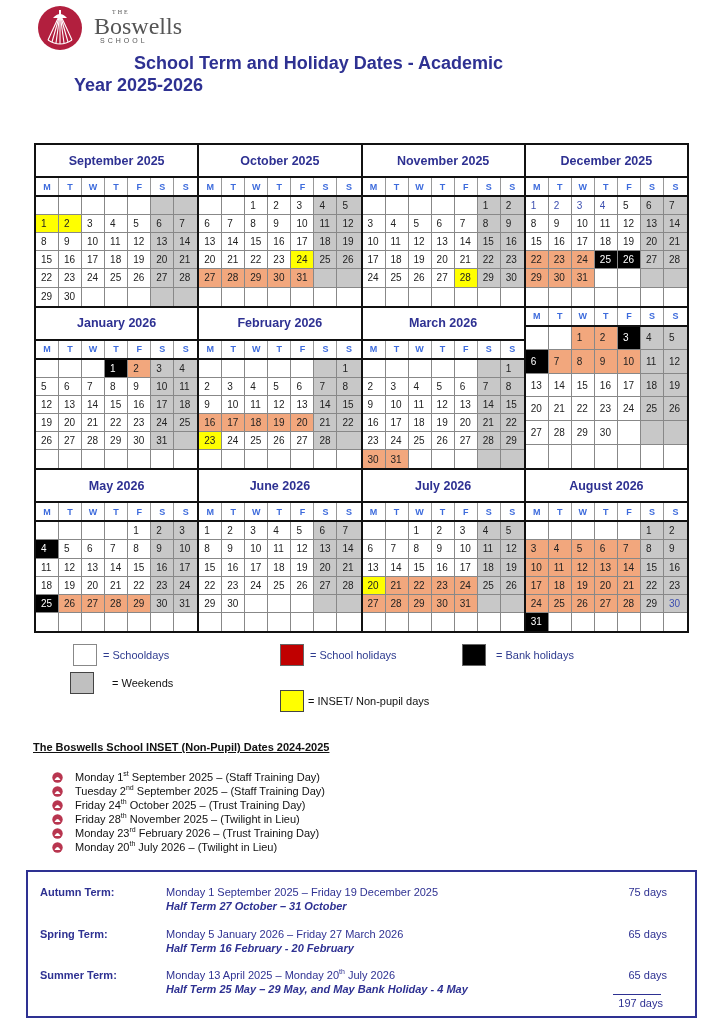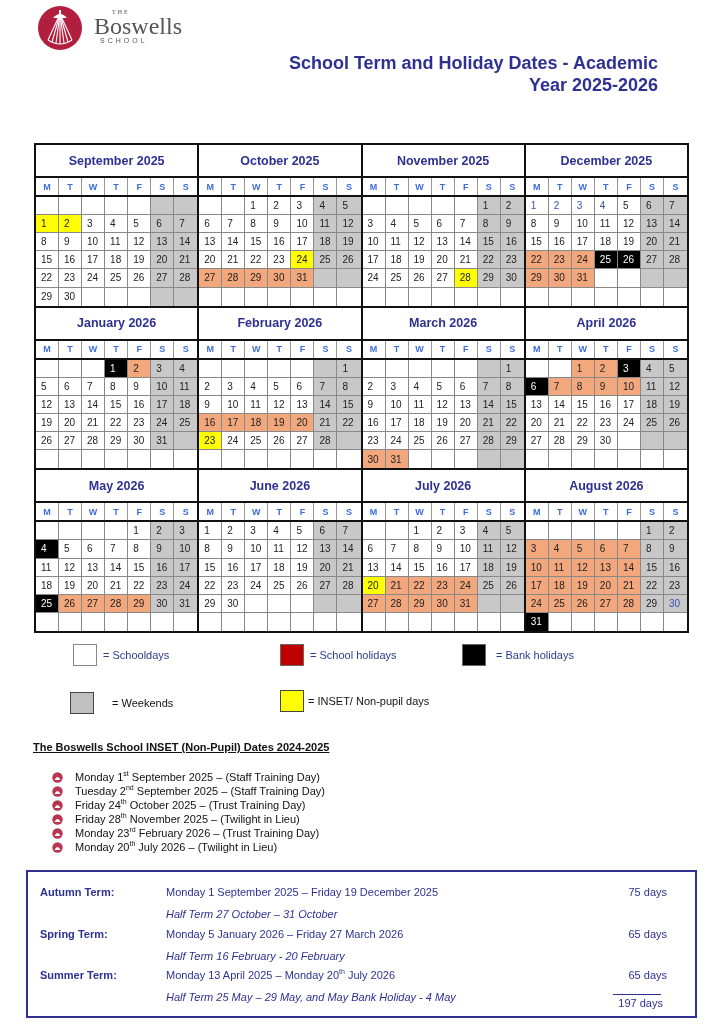--- a/index.html
+++ b/index.html
@@ -9,21 +9,21 @@
   
   .logo { position: absolute; left: 38px; top: 6px; width: 140px; height: 44px; }
   .logo-circle { position: absolute; left: 0; top: 0; width: 44px; height: 44px; border-radius: 50%;
                  background: #b21f3e; overflow: hidden; }
   .logo-text { position: absolute; left: 56px; top: 2px; color: #555; font-family: "Liberation Serif", serif; }
   .logo-the { font-size: 6px; letter-spacing: 2px; margin-left: 18px; line-height: 8px; }
   .logo-name { font-size: 24px; line-height: 20px; color: #555; }
   .logo-school { font-size: 7px; letter-spacing: 3px; margin-left: 6px; line-height: 9px; font-family: "Liberation Sans", sans-serif; }
 
   
-  .title { position: absolute; left: 158px; top: 52px; width: 500px; text-align: right;
+  .title { position: absolute; left: 134px; top: 52px; width: 500px; text-align: left;
            color: #2e3192; font-weight: bold; font-size: 18px; line-height: 22px; }
   .title .l1 { display: block; }
   .title .l2 { display: block; margin-left: -60px; }
 
   
   .calendar { position: absolute; left: 34px; top: 143px; width: 655px; height: 490px;
               border: 2px solid #111; box-sizing: border-box; background: #111;
               display: grid; grid-template-columns: repeat(4, 1fr); grid-template-rows: repeat(3, 1fr); gap: 2px; }
   .month { background: #ffffff; display: flex; flex-direction: column; }
   .month-title { height: 31px; display: flex; align-items: center; justify-content: center;
@@ -63,21 +63,21 @@
   .bullet { width: 11px; height: 11px; margin-right: 12px; position: relative; }
   .bullet svg { display: block; }
   sup { font-size: 7px; line-height: 0; }
 
   
   .terms { position: absolute; left: 26px; top: 870px; width: 671px; height: 148px;
            border: 2px solid #2e3192; box-sizing: border-box; color: #2e3192; }
   .term { position: absolute; left: 0; width: 100%; font-size: 11px; }
   .term-name { position: absolute; left: 12px; top: 0; font-weight: bold; }
   .term-dates { position: absolute; left: 138px; top: 0; }
-  .term-half { position: absolute; left: 138px; top: 22px; font-style: italic; }
+  .term-half { position: absolute; left: 138px; top: 14px; font-style: italic; font-weight: bold; }
   .term-days { position: absolute; right: 28px; top: 0; }
   .total-line { position: absolute; right: 34px; top: 122px; width: 48px; border-top: 1px solid #2e3192; }
   .total { position: absolute; right: 32px; top: 125px; font-size: 11px; }
 </style>
 </head>
 <body>
 
 <div class="logo">
   <div class="logo-circle">
     <svg width="44" height="44" viewBox="0 0 44 44">
@@ -578,21 +578,20 @@
           <div class="day hol">31</div>
           <div class="day"></div>
           <div class="day"></div>
           <div class="day"></div>
           <div class="day we"></div>
           <div class="day we"></div>
         </div>
       </div>
     </div>
     <div class="month">
-      <div class="month-title">April 2026</div>
       <div class="dow-row">
         <div class="dow">M</div>
         <div class="dow">T</div>
         <div class="dow">W</div>
         <div class="dow">T</div>
         <div class="dow">F</div>
         <div class="dow">S</div>
         <div class="dow">S</div>
       </div>
       <div class="weeks">
@@ -931,21 +930,21 @@
   <span class="lg-label-blue">= Schooldays</span>
 </div>
 <div class="legend-item" style="left:280px; top:644px;">
   <div class="swatch sw-red"></div>
   <span class="lg-label-blue">= School holidays</span>
 </div>
 <div class="legend-item" style="left:462px; top:644px;align-items:center;">
   <div class="swatch sw-black"></div>
   <span class="lg-label-blue" style="margin-left:10px;">= Bank holidays</span>
 </div>
-<div class="legend-item" style="left:70px; top:692px;align-items:center;">
+<div class="legend-item" style="left:70px; top:672px;align-items:center;">
   <div class="swatch sw-grey"></div>
   <span class="lg-label-dark">= Weekends</span>
 </div>
 <div class="legend-item" style="left:280px; top:690px;">
   <div class="swatch sw-yellow"></div>
   <span class="lg-label-dark" style="margin-left:4px;text-align:right;">= INSET/ Non-pupil days</span>
 </div>
 
 <div class="inset-heading">The Boswells School INSET (Non-Pupil) Dates 2024-2025</div>
 <ul class="inset-list" id="inset-list">

